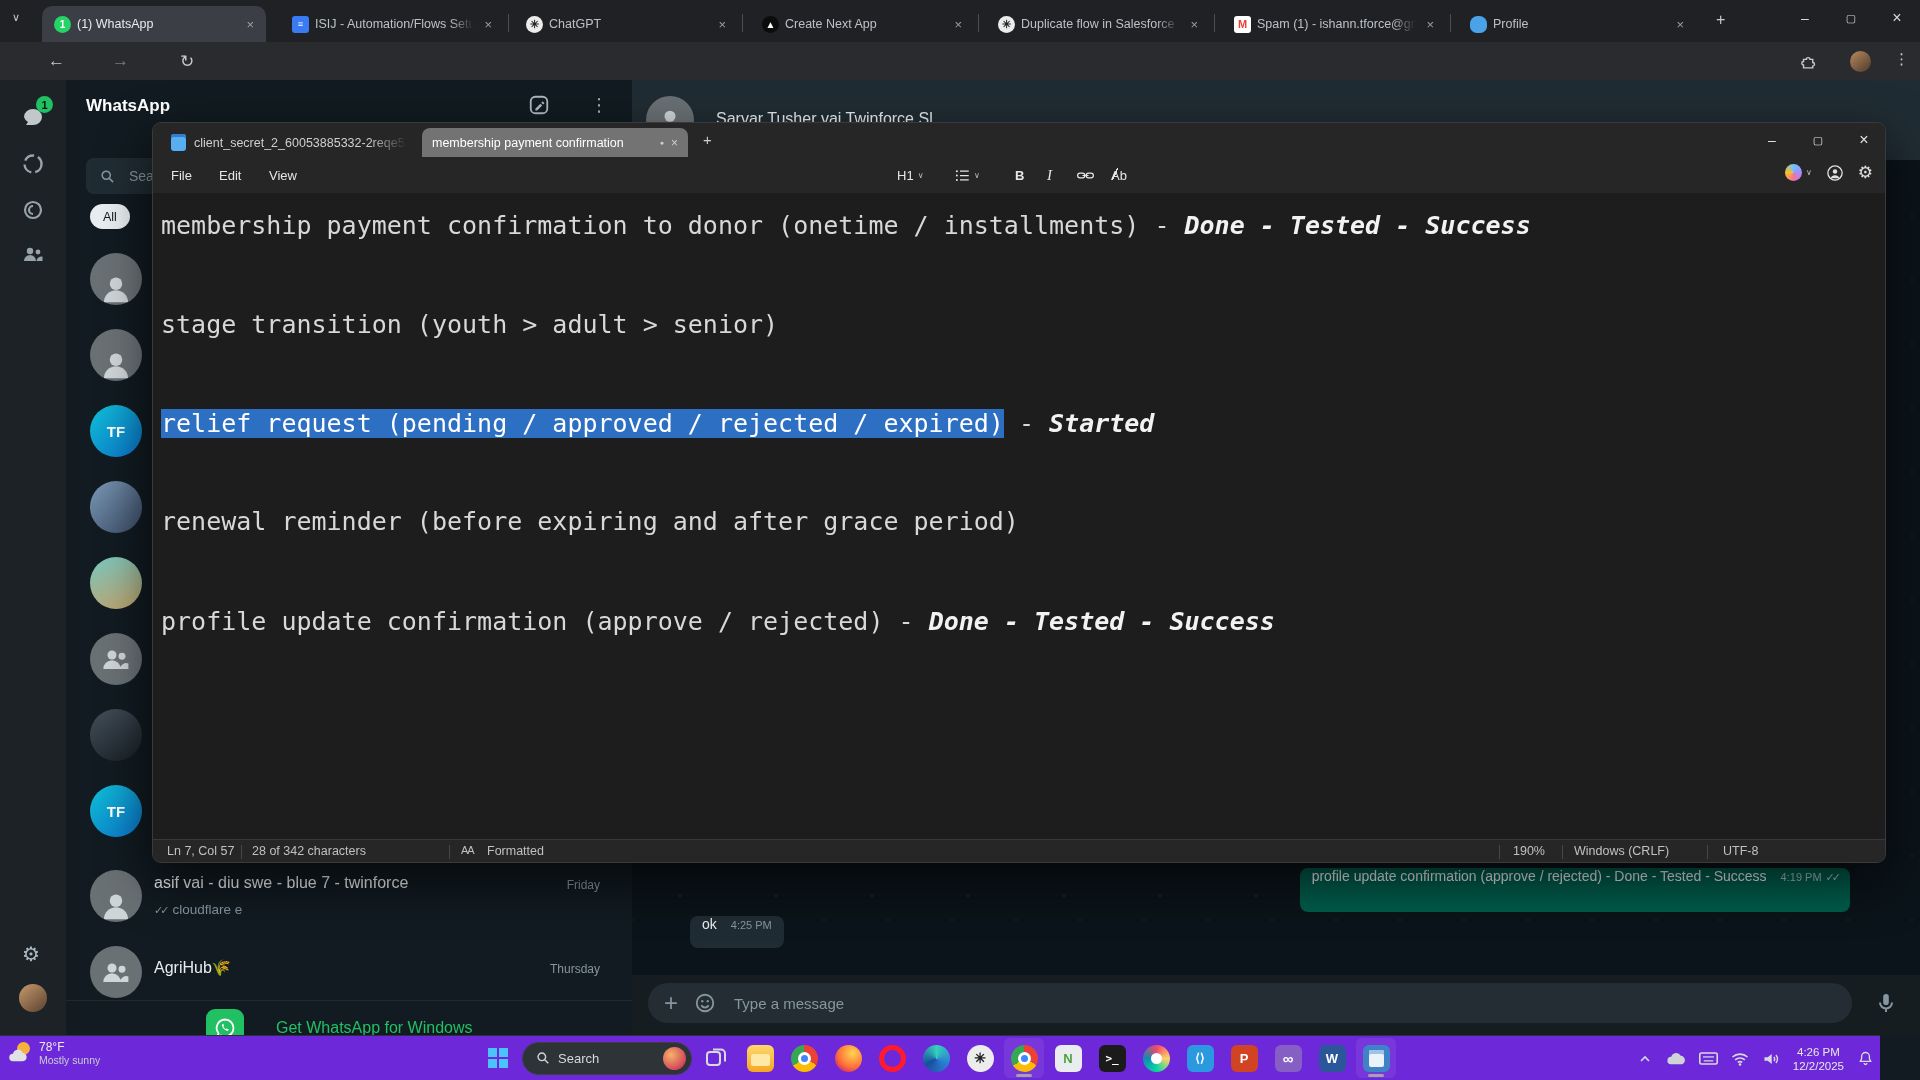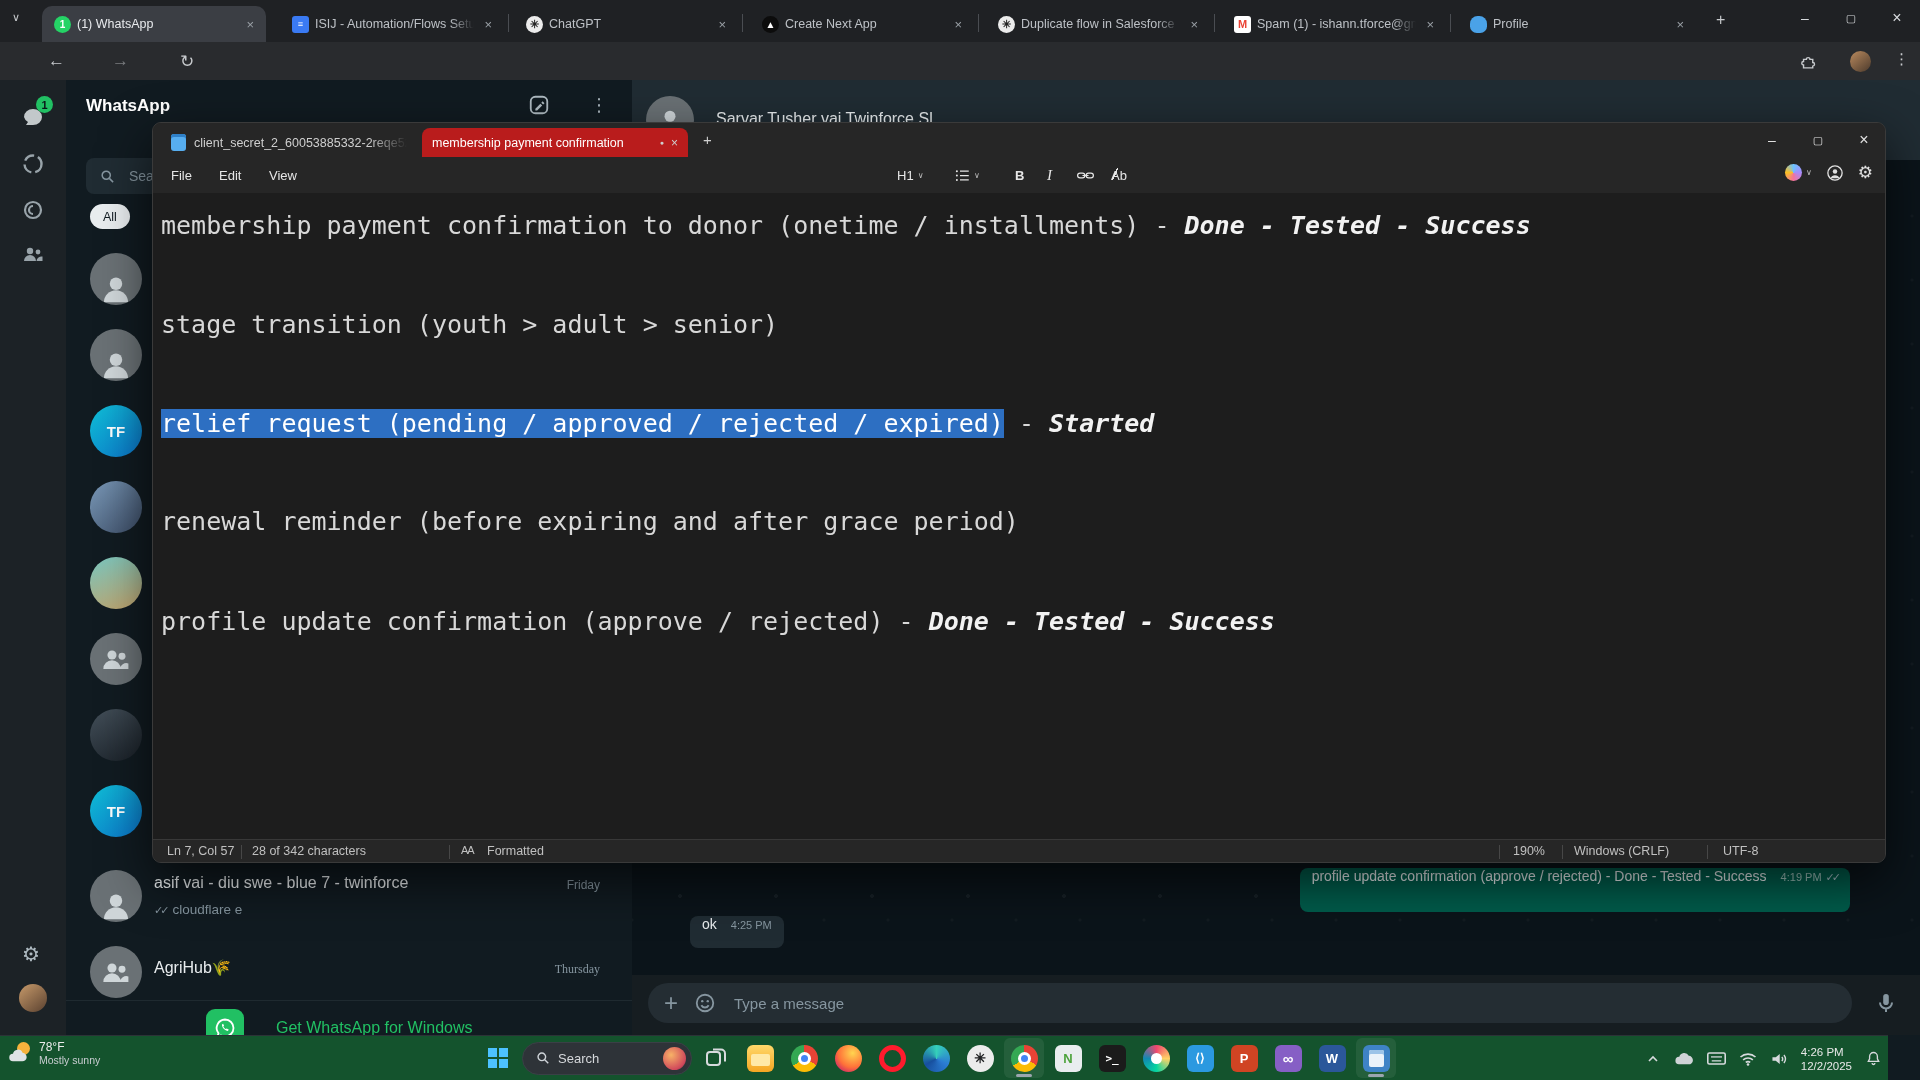--- a/index.html
+++ b/index.html
@@ -76,51 +76,51 @@
          display:flex;align-items:center;padding:0 16px;box-sizing:border-box;gap:16px;}
   #cpill input{flex:1;background:transparent;border:0;outline:none;color:#d1d7db;
                font-size:15px;font-family:"Liberation Sans",sans-serif;}
   #cpill input::placeholder{color:#8696a0;}
 
   
   #np{left:152px;top:122px;width:1734px;height:741px;background:#262626;border-radius:9px;
       box-shadow:0 18px 50px rgba(0,0,0,.65);overflow:hidden;border:1px solid #3a3a3a;box-sizing:border-box;}
   .np-tab{position:absolute;top:5px;height:29px;display:flex;align-items:center;
           padding:0 10px;color:#cfcfcf;font-size:12.5px;box-sizing:border-box;}
-  .np-tab.on{background:#b91c1c;border-radius:8px 8px 0 0;color:#fff;}
+  .np-tab.on{background:#737373;border-radius:8px 8px 0 0;color:#fff;}
   .npdocic{width:15px;height:17px;background:#57aef0;border-radius:3px;margin-right:8px;
            box-shadow:inset 0 3px 0 #2f80c8;}
   .npmenu{position:absolute;top:0;height:28px;display:flex;align-items:center;padding:0 12px;
           color:#e6e6e6;font-size:13px;border-radius:5px;}
   .tbtn{position:absolute;top:3px;height:26px;display:flex;align-items:center;gap:4px;
         color:#e6e6e6;font-size:13px;padding:0 6px;border-radius:5px;}
   .vv{font-size:8px;color:#bdbdbd;}
   #edit{left:0;top:70px;width:1734px;height:646px;background:#1d1d1d;}
   .eline{position:absolute;left:8px;height:49px;line-height:49px;white-space:pre;
          font-family:"DejaVu Sans Mono",monospace;font-size:25px;color:#d8d8d8;}
   .emph{font-weight:bold;font-style:italic;color:#f2f2f2;}
   .sel{background:#2d6fc2;color:#fff;}
   #npstatus{left:0;top:716px;width:1734px;height:25px;background:#262626;border-top:1px solid #383838;
             font-size:12.5px;color:#c0c0c0;}
   .scell{position:absolute;top:4px;}
   .ssep{position:absolute;top:5px;width:1px;height:14px;background:#474747;}
 
   
-  #tb{left:0;top:1035px;width:1880px;height:45px;background:#14532d;border-top:1px solid #2c3237;padding-left:8px;}
+  #tb{left:0;top:1035px;width:1880px;height:45px;background:#6d28d9;border-top:1px solid #2c3237;}
   .tbic{width:40px;height:40px;display:flex;align-items:center;justify-content:center;
         border-radius:6px;position:relative;}
   .tbic.on{background:rgba(255,255,255,.07);}
   .tbic.on:after{content:"";position:absolute;bottom:1px;left:12px;width:16px;height:3px;
                  border-radius:2px;background:#9ba6af;}
   .appg{width:27px;height:27px;border-radius:6px;display:flex;align-items:center;
         justify-content:center;color:#fff;font-size:13px;font-weight:bold;}
   .g-chrome{border-radius:50%;background:conic-gradient(#ea4335 0 33%,#fbbc05 33% 66%,#34a853 66% 100%);position:relative;}
   .g-chrome:after{content:"";position:absolute;inset:7px;border-radius:50%;background:#4285f4;border:3px solid #fff;}
   #tray{right:6px;top:0;height:45px;display:flex;align-items:center;gap:13px;color:#d7dadd;}
-  .clock{text-align:left;font-size:11.5px;line-height:14px;color:#e8e8e8;}
+  .clock{text-align:center;font-size:11.5px;line-height:14px;color:#e8e8e8;}
 </style>
 </head>
 <body>
 
 <div id="stage">
 
   <div id="tabbar" class="abs">
     <div class="abs" style="left:12px;top:11px;color:#c7cacd;font-size:11px;">∨</div>
 
     <div class="tab active" style="left:42px;">
@@ -282,21 +282,21 @@
       </div>
       <div class="abs" style="left:0;top:860px;width:566px;height:60px;">
         <div class="abs av av-group" style="top:6px;">
             <svg width="32" height="32" viewBox="0 0 24 24">
               <circle cx="9" cy="9" r="3.4" fill="#cfd6d9"></circle>
               <circle cx="16.5" cy="10" r="2.6" fill="#cfd6d9"></circle>
               <path d="M2.5 19.5 a6.5 6.5 0 0 1 13 0 z M14.8 19.5 a5 5 0 0 1 6.5 -4.2 l0 4.2 z" fill="#cfd6d9"></path>
             </svg>
           </div>
         <div class="abs row-name" style="left:88px;top:18px;">AgriHub🌾</div>
-        <div class="abs row-time" style="right:32px;top:22px;font-family:Liberation Serif, serif;">Thursday</div>
+        <div class="abs row-time" style="right:32px;top:22px;">Thursday</div>
       </div>
 
       <div id="banner" class="abs">
         <div class="abs bic">
           <svg width="24" height="24" viewBox="0 0 24 24">
               <path d="M12 3.5 a8.5 8.5 0 0 1 0 17 a8.4 8.4 0 0 1 -4-1 l-3.5 1 1-3.3 a8.5 8.5 0 0 1 6.5-13.7 z" fill="none" stroke="#fff" stroke-width="1.8"></path>
               <path d="M9 8.5 c-.5 2.5 3 6.5 6 6.5 l.7-1.6 -2-1 -.8.7 c-1-.4-2.2-1.6-2.6-2.6 l.8-.8 -1-2 z" fill="#fff"></path>
             </svg>
         </div>
         <div class="abs btxt">Get WhatsApp for Windows</div>

